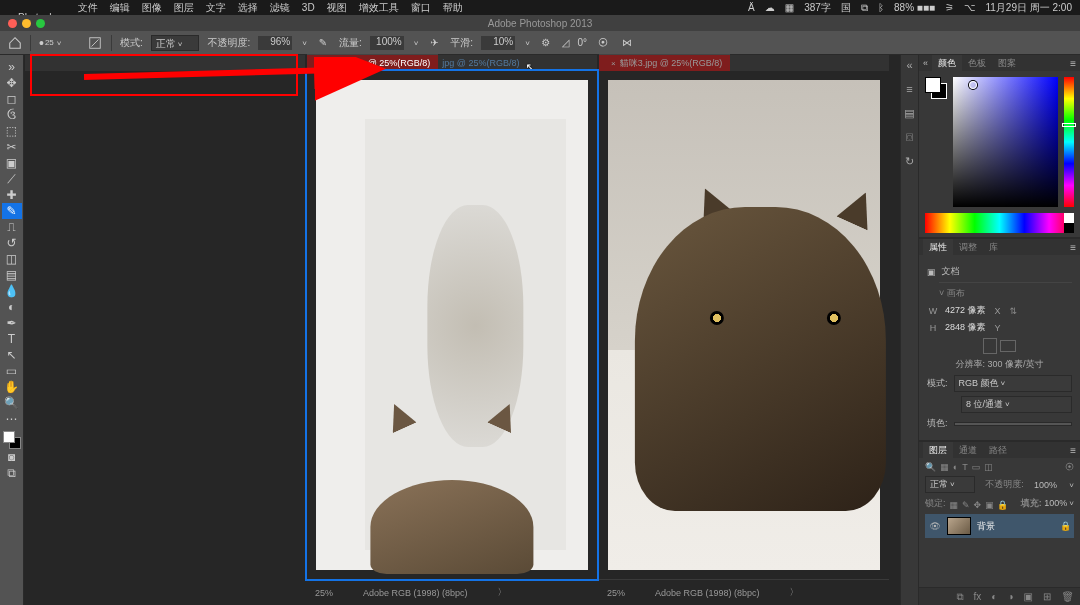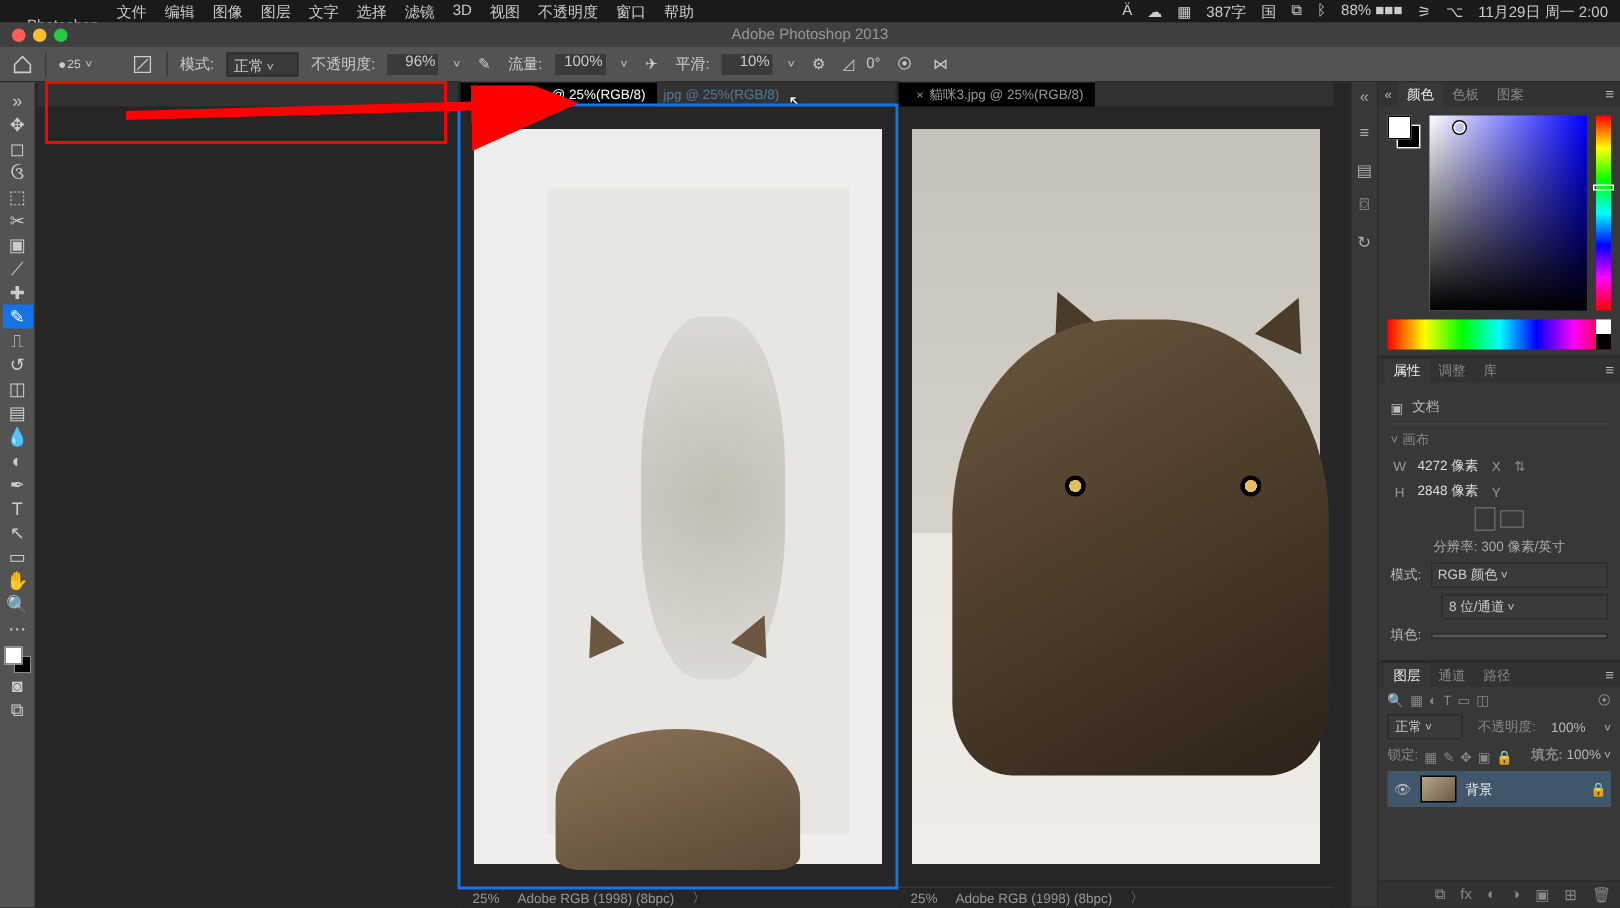--- a/index.html
+++ b/index.html
@@ -41,21 +41,21 @@
     .tool-btn.active { background: #1473e6; color: #fff; }
     .toolbar-swatches { margin-top: 4px; width: 18px; height: 18px; position: relative; }
     .sw-fg { position: absolute; width: 12px; height: 12px; background: #fff; border: 1px solid #888; left: 0; top: 0; z-index: 2; }
     .sw-bg { position: absolute; width: 12px; height: 12px; background: #000; border: 1px solid #888; right: 0; bottom: 0; }
     
     
     .workspace { flex: 1; background: #262626; display: flex; position: relative; }
     
     .doc-wrapper { flex: 1; display: flex; flex-direction: column; margin: 0 1px; }
     .doc-tabs-row { height: 16px; background: #323232; display: flex; align-items: center; }
-    .doc-tab { background: #000000; color: #999; font-size: 9px; padding: 2px 8px; border-top: 1px solid #444; display: flex; align-items: center; gap: 4px; }
+    .doc-tab { background: #7f1d1d; color: #999; font-size: 9px; padding: 2px 8px; border-top: 1px solid #444; display: flex; align-items: center; gap: 4px; }
     .doc-tab.active { color: #fff; }
     .doc-tab .x { font-size: 8px; margin-left: 4px; }
     .ghost-tab { color: #5a8ab8; font-size: 9px; padding: 2px 4px; opacity: 0.8; }
     
     .canvas-pane { flex: 1; background: #262626; position: relative; display: flex; align-items: center; justify-content: center; }
     .canvas-pane.selected { outline: 2px solid #1473e6; }
     .image-placeholder { background: #d8d4d0; position: relative; display:flex; align-items:flex-end; justify-content:center; }
     
     .faux-cat {
       position: absolute; bottom: 0; left: 50%; transform: translateX(-50%);
@@ -64,21 +64,21 @@
     .faux-cat-body { width: 100%; height: 60%; background: linear-gradient(160deg,#8a7258,#5a4a36); border-radius: 50% 50% 10% 10%; position: absolute; bottom: 0; }
     .faux-cat-ear { position: absolute; top: -14px; width: 26px; height: 26px; background: #6b5742; }
     .faux-cat-ear.l { left: 10%; transform: rotate(-24deg); clip-path: polygon(50% 0,100% 100%,0 100%);}
     .faux-cat-ear.r { right: 10%; transform: rotate(24deg); clip-path: polygon(50% 0,100% 100%,0 100%);}
     
     
     .ghost-wash { position: absolute; inset: 0; background: rgba(255,255,255,0.6); }
     .ghost-inner { position: absolute; left: 18%; top: 8%; right: 8%; bottom: 4%; background: rgba(220,218,214,0.4); }
     .ghost-face { position: absolute; left: 50%; top: 20%; transform: translateX(-40%); width: 48%; height: 56%; background: radial-gradient(circle at 50% 50%, rgba(150,140,120,0.45), rgba(180,176,168,0.2)); border-radius: 42%; }
     
-    .status-bar { height: 14px; background: #262626; color: #999; font-size: 9px; display: flex; align-items: center; padding: 0 8px; gap: 12px; border-top: 1px solid #3a3a3a; }
+    .status-bar { height: 26px; background: #262626; color: #999; font-size: 9px; display: flex; align-items: center; padding: 0 8px; gap: 30px; border-top: 1px solid #3a3a3a; }
     
     
     .dock-strip { width: 18px; background: #383838; border-left: 1px solid #2a2a2a; display: flex; flex-direction: column; align-items: center; gap: 10px; padding-top: 4px; }
     .ds-icon { width: 14px; height: 14px; color: #aaa; font-size: 11px; text-align: center; }
     
     
     .right-panels { width: 162px; background: #383838; border-left: 1px solid #2a2a2a; display: flex; flex-direction: column; color: #bbb; }
     
     .panel-tabs { height: 16px; background: #323232; display: flex; align-items: center; padding: 0 4px; font-size: 9px; }
     .panel-tab { padding: 2px 6px; color: #888; cursor: pointer; }
@@ -94,21 +94,21 @@
     .hue-thumb { position: absolute; width: 14px; height: 4px; border: 1px solid #fff; left: -2px; top: 35%; }
     .spectrum { height: 20px; background: linear-gradient(to right, #ff0000, #ffff00, #00ff00, #00ffff, #0000ff, #ff00ff, #ff0000); margin: 0 6px 4px 6px; position: relative; }
     .spectrum::before { content:""; position:absolute; right:0; top:0; bottom:0; width:10px; background: linear-gradient(to bottom,#fff 50%,#000 50%); }
     
     .panel-divider { height: 2px; background: #2a2a2a; }
     
     .props-body { padding: 6px 8px; font-size: 9px; color: #bbb; }
     .props-row { display: flex; align-items: center; gap: 6px; margin: 4px 0; }
     .props-row .lbl { width: 12px; text-align: center; color: #999; }
     .props-val { color: #ddd; }
-    .props-sub { color: #888; margin: 4px 0 2px 0; border-top: 1px solid #444; padding-top: 4px; }
+    .props-sub { color: #888; margin: 4px 0 2px 12px; border-top: 1px solid #444; padding-top: 4px; }
     .mini-select { background: #3a3a3a; border: 1px solid #2a2a2a; color: #ccc; font-size: 9px; padding: 1px 16px 1px 4px; flex: 1; }
     
     .layers-body { padding: 4px 6px; font-size: 9px; }
     .layers-controls { display: flex; align-items: center; gap: 4px; margin-bottom: 4px; color: #888; }
     .layers-row2 { display: flex; align-items: center; justify-content: space-between; margin-bottom: 4px; }
     .lock-row { display: flex; align-items: flex-end; gap: 4px; color: #888; }
     .layer-item { display: flex; align-items: center; gap: 6px; background: #3f566b; padding: 3px 4px; }
     .layer-eye { width: 12px; text-align: center; }
     .layer-thumb { width: 24px; height: 18px; background: linear-gradient(135deg,#b9a58c,#6a5a45); border: 1px solid #000; }
     .layer-name { flex: 1; color: #eee; }
@@ -131,21 +131,21 @@
   <span class="mb-item" style="font-weight:400;margin-top:20px;">Photoshop</span>
   <span class="mb-item">文件</span>
   <span class="mb-item">编辑</span>
   <span class="mb-item">图像</span>
   <span class="mb-item">图层</span>
   <span class="mb-item">文字</span>
   <span class="mb-item">选择</span>
   <span class="mb-item">滤镜</span>
   <span class="mb-item">3D</span>
   <span class="mb-item">视图</span>
-  <span class="mb-item">不透明度</span>
+  <span class="mb-item">增效工具</span>
   <span class="mb-item">窗口</span>
   <span class="mb-item">帮助</span>
   <div class="mb-right">
     <span>Ä</span>
     <span>☁</span>
     <span>▦</span>
     <span>387字</span>
     <span>国</span>
     <span>⧉</span>
     <span>ᛒ</span>

